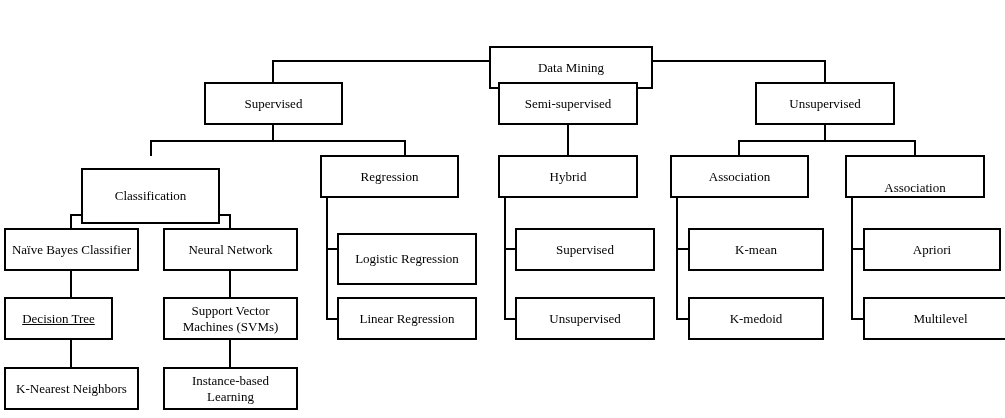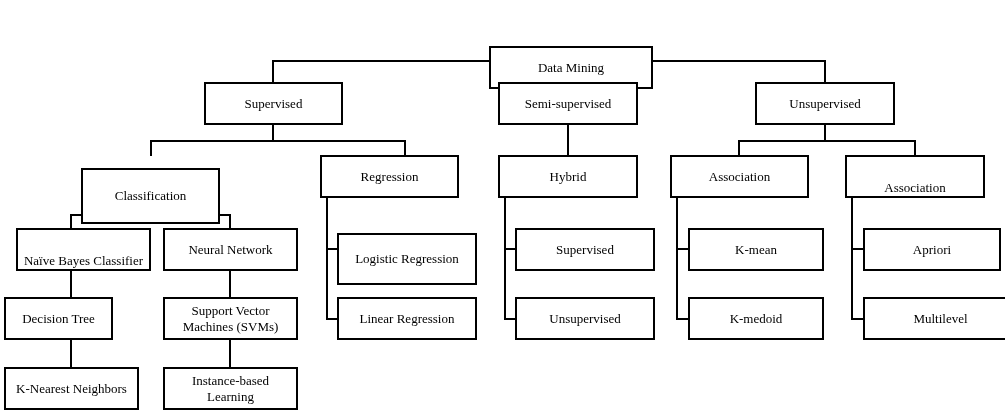--- a/index.html
+++ b/index.html
@@ -118,24 +118,24 @@
   <div class="node" style="left:498px; top:155px; width:140px; height:43px;">
     <span class="label">Hybrid</span>
   </div>
   <div class="node" style="left:670px; top:155px; width:139px; height:43px;">
     <span class="label">Association</span>
   </div>
   <div class="node" style="left:845px; top:155px; width:140px; height:43px;align-items:flex-end;">
     <span class="label">Association</span>
   </div>
 
-  <div class="node" style="left:16px; top:228px; width:135px; height:43px;align-items:flex-end;">
+  <div class="node" style="left:4px; top:228px; width:135px; height:43px;">
     <span class="label">Naïve Bayes Classifier</span>
   </div>
-  <div class="node" style="left:4px; top:297px; width:109px; height:43px;">
+  <div class="node" style="left:4px; top:297px; width:109px; height:43px;text-decoration:underline;">
     <span class="label">Decision Tree</span>
   </div>
   <div class="node" style="left:4px; top:367px; width:135px; height:43px;">
     <span class="label">K-Nearest Neighbors</span>
   </div>
 
   <div class="node" style="left:163px; top:228px; width:135px; height:43px;">
     <span class="label">Neural Network</span>
   </div>
   <div class="node" style="left:163px; top:297px; width:135px; height:43px;">

